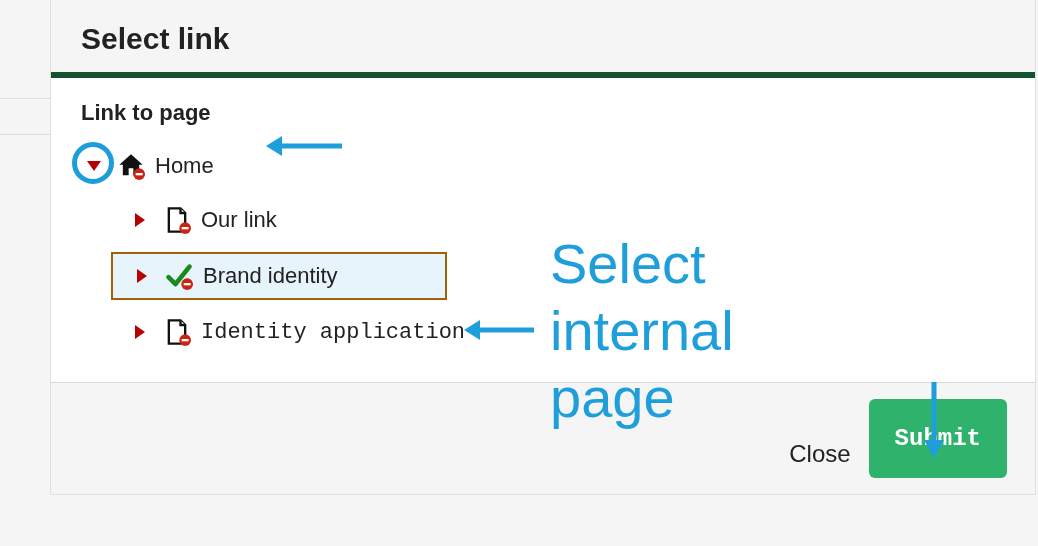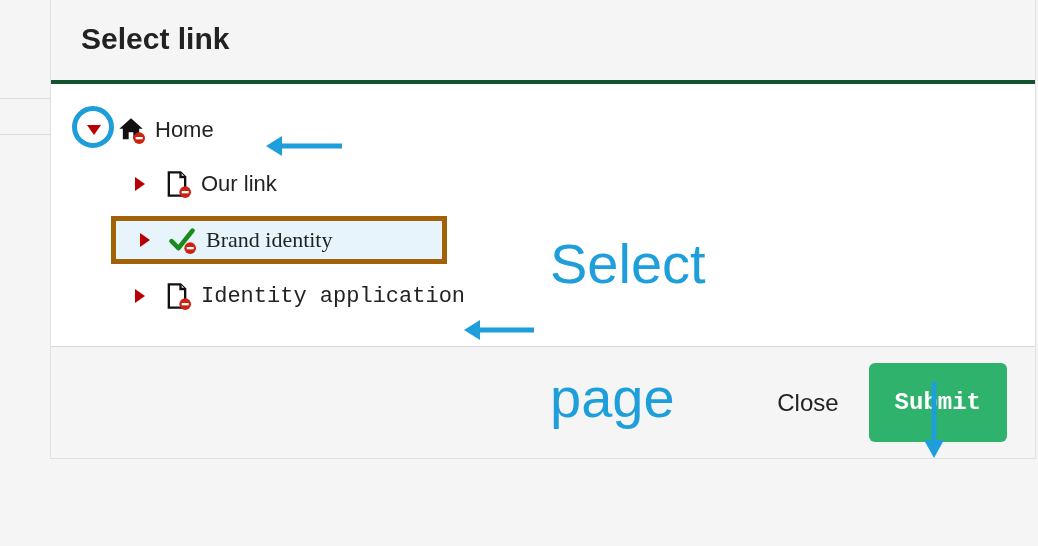--- a/index.html
+++ b/index.html
@@ -10,22 +10,22 @@
       left: 50px;
       top: 0;
       width: 986px;
       background: #fff;
       border: 1px solid #e0e0e0;
       border-top: none;
     }
 
     .dialog-header {
       background: #f5f5f5;
-      padding: 22px 30px 24px;
-      border-bottom: 4px solid #14532d;
+      padding: 22px 30px 16px;
+      border-bottom: 6px solid #14532d;
     }
     .dialog-title {
       font-size: 30px;
       font-weight: 700;
       color: #222;
     }
 
     .dialog-body {
       background: #fff;
       padding: 22px 30px 26px;
@@ -75,32 +75,31 @@
       border: 5px solid #1e9ddb;
       border-radius: 50%;
       pointer-events: none;
     }
 
     
     .icon { width: 28px; height: 28px; display: inline-flex; align-items: center; justify-content: center; flex-shrink:0; }
     .icon svg { width: 100%; height: 100%; }
 
     .selected-box {
-      border: 5px solid #a16207;
+      border: 2px solid #a16207;
       background: #e7f4fb;
-      font-family: Liberation Serif, serif;
     }
 
     .dialog-footer {
       background: #f5f5f5;
       padding: 16px 28px;
       display: flex;
       justify-content: flex-end;
-      align-items: center;
-      gap: 24px;
+      align-items: flex-end;
+      gap: 12px;
     }
     .btn-close {
       background: transparent;
       border: none;
       font-size: 24px;
       color: #222;
       cursor: pointer;
       padding: 10px 6px;
     }
     .btn-submit {
@@ -131,20 +130,21 @@
 </head>
 <body>
 
 <div class="dialog">
 
   <div class="dialog-header">
     <div class="dialog-title">Select link</div>
   </div>
 
   <div class="dialog-body">
+    <span class="section-label">Link to page</span>
 
     <div class="tree">
 
       <div class="tree-row" style="padding-left:0;">
         <span class="ann-circle" style="left:-9px; top:0px;"></span>
         <span class="expand">
             <span class="tri-down"></span>
           </span>
         <span class="icon">
           <svg viewBox="0 0 24 24">
@@ -219,21 +219,21 @@
 </div>
 
 <div class="ann ann-arrow" style="left:462px; top:316px;">
   <svg width="74" height="28" viewBox="0 0 74 28">
       <line x1="72" y1="14" x2="12" y2="14" stroke="#1f9edc" stroke-width="5"></line>
       <polygon points="2,14 18,4 18,24" fill="#1f9edc"></polygon>
     </svg>
 </div>
 <div class="ann ann-text" style="left:550px; top:230px;">
   <span>Select</span><br>
-  <br>
+  <span>internal</span><br>
   <span>page</span>
 </div>
 
 <div class="ann ann-arrow" style="left:920px; top:380px;">
   <svg width="28" height="80" viewBox="0 0 28 80">
       <line x1="14" y1="2" x2="14" y2="66" stroke="#1f9edc" stroke-width="5"></line>
       <polygon points="14,78 4,60 24,60" fill="#1f9edc"></polygon>
     </svg>
 </div>
 

